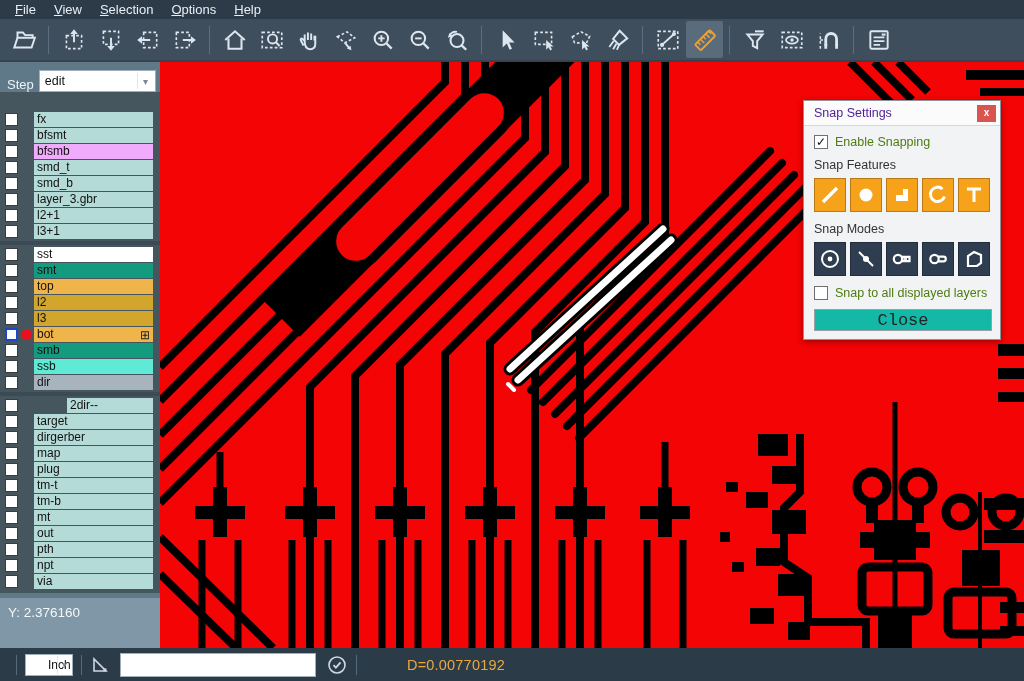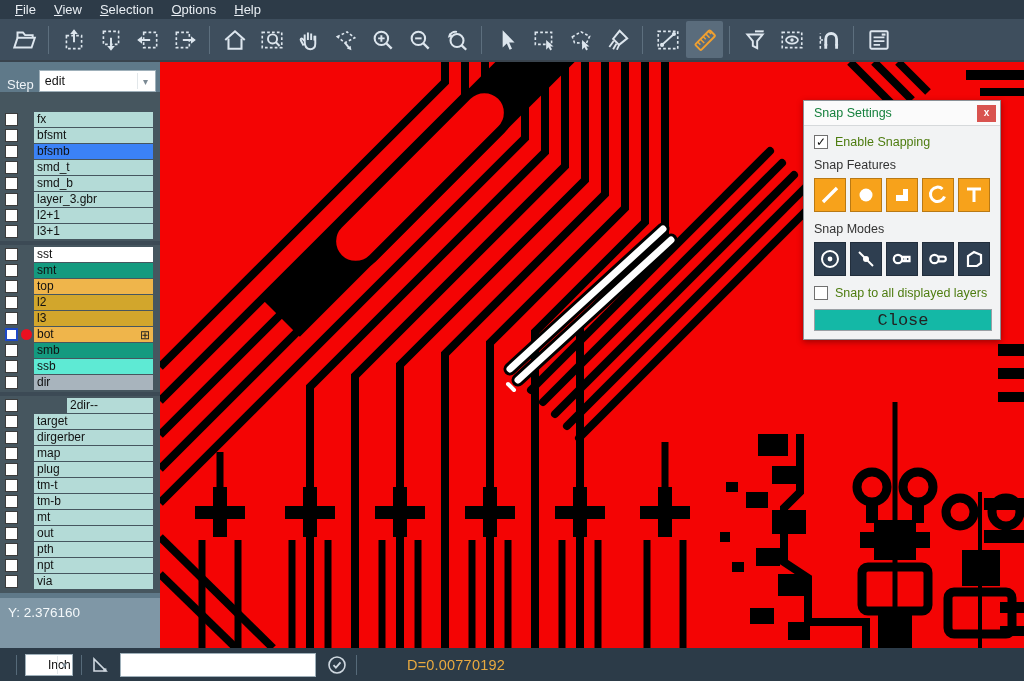--- a/index.html
+++ b/index.html
@@ -84,21 +84,21 @@
   
   #snap-dialog {
     position:absolute; left:803px; top:100px; width:198px; height:240px;
     background:#f2f3f4; border:1px solid #8b9298;
     box-shadow:0 2px 6px rgba(0,0,0,.35); z-index:20;
   }
   #snap-title {
     height:25px; background:#fbfbfb; border-bottom:1px solid #d6d9db;
     display:flex; align-items:center; padding-left:10px;
   }
-  #snap-title .t { font-size:12.5px; color:#15803d; flex:1; }
+  #snap-title .t { font-size:12.5px; color:#4c1d95; flex:1; }
   #snap-close {
     width:19px; height:17px; background:#d9534f; color:#fff; font-size:10px;
     display:flex; align-items:center; justify-content:center; margin-right:4px;
     cursor:pointer; font-weight:bold; line-height:1;
   }
   #snap-body { padding:9px 10px 0 10px; }
   .chk-row { display:flex; align-items:center; gap:7px; margin-bottom:9px; cursor:pointer; }
   .chk {
     width:14px; height:14px; background:#fff; border:1px solid #707070;
     display:flex; align-items:center; justify-content:center;
@@ -332,21 +332,21 @@
           <div class="layer-row">
             <span class="lr-check"></span>
             <span class="lr-dot"></span>
             <span class="lr-cell" style="background: rgb(180, 219, 215);">
               <span class="lname">bfsmt</span>
             </span>
           </div>
           <div class="layer-row">
             <span class="lr-check"></span>
             <span class="lr-dot"></span>
-            <span class="lr-cell" style="background: #3b82f6;">
+            <span class="lr-cell" style="background: #f0abfc;">
               <span class="lname">bfsmb</span>
             </span>
           </div>
           <div class="layer-row">
             <span class="lr-check"></span>
             <span class="lr-dot"></span>
             <span class="lr-cell" style="background: rgb(180, 219, 215);">
               <span class="lname">smd_t</span>
             </span>
           </div>

